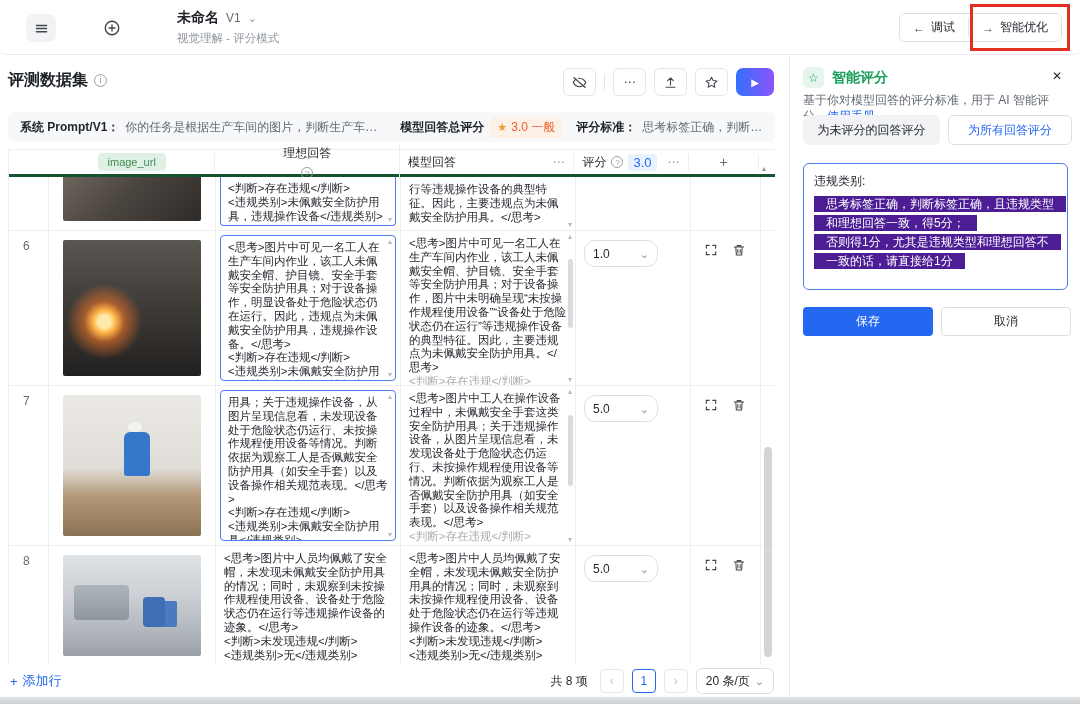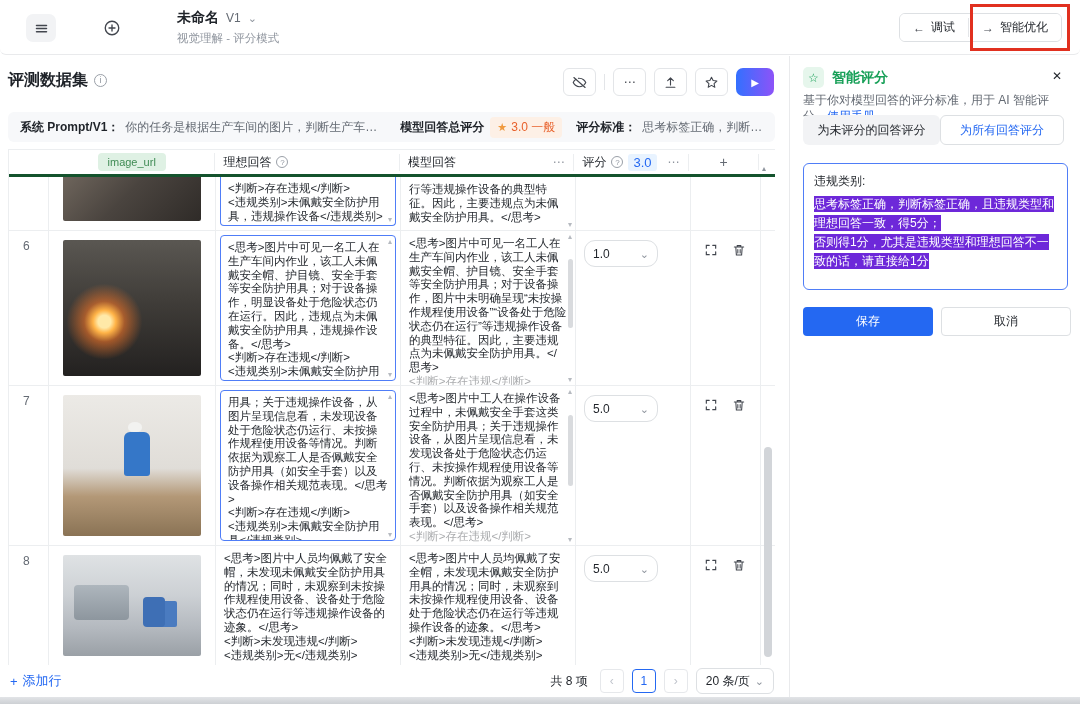--- a/index.html
+++ b/index.html
@@ -39,21 +39,21 @@
   .score-badge { display:inline-flex; align-items:center; gap:4px; background:#fdf0e6; color:#e8612c; border-radius:4px; padding:2px 7px; font-size:12px; white-space:nowrap; }
   .score-badge .st { color:#f09a3e; font-size:11px; }
   .pb-crit { color:#646a73; white-space:nowrap; overflow:hidden; text-overflow:ellipsis; flex:1; }
 
   
   .table { position:absolute; left:8px; top:93px; width:767px; height:516px; border-top:1px solid #eceef0; border-left:1px solid #eceef0; background:#fff; }
   .thead { display:flex; height:27px; border-bottom:3px solid #14532d; align-items:center; }
   .hcell { border-right:1px solid #eceef0; display:flex; align-items:center; padding:0 8px; gap:5px; font-size:12px; color:#1f2329; }
   .c-num  { width:40px; }
   .c-img  { width:167px; }
-  .c-ideal{ width:185px; }
+  .c-ideal{ width:185px;flex-direction:column; }
   .c-model{ width:175px; }
   .c-score{ width:115px; }
   .c-act  { width:70px; }
   .c-gut  { width:14px; border-right:none !important; position:relative; }
   .tag-green { background:#dff1e4; color:#3f8b54; border-radius:4px; padding:3px 10px; font-size:11px; margin:0 auto; }
   .qcirc { width:12px; height:12px; border:1px solid #9aa0a8; border-radius:50%; color:#8f959e; font-size:8px; display:inline-flex; align-items:center; justify-content:center; }
   .blue-badge { background:#e8f3ff; color:#2468f2; border-radius:3px; padding:1px 5px; font-size:13px; }
   .hmore { margin-left:auto; color:#8f959e; cursor:pointer; letter-spacing:1px; }
   .hplus { margin:0 auto; color:#646a73; font-size:14px; cursor:pointer; }
   .gut-up { position:absolute; top:2px; left:3px; font-size:8px; color:#8f959e; }
@@ -87,27 +87,27 @@
   .psize { height:26px; border:1px solid #dde0e3; border-radius:6px; display:flex; align-items:center; gap:5px; padding:0 9px; font-size:12px; color:#1f2329; background:#fff; cursor:pointer; }
 
   
   .panel { position:absolute; left:791px; top:56px; width:289px; height:641px; background:#fff; }
   .pnl-head { position:absolute; left:12px; top:11px; display:flex; align-items:center; gap:8px; }
   .star-box { width:21px; height:21px; background:#e6f6ec; border-radius:5px; display:flex; align-items:center; justify-content:center; color:#18a058; font-size:12px; }
   .pnl-title { font-size:14px; font-weight:bold; color:#18a058; }
   .pnl-close { position:absolute; right:18px; top:13px; font-size:12px; color:#1f2329; cursor:pointer; }
   .pnl-desc { position:absolute; left:12px; top:36px; width:265px; font-size:12px; color:#646a73; line-height:16px; }
   .lnk { color:#2468f2; cursor:pointer; }
-  .pnl-btns { position:absolute; left:12px; top:59px; display:flex; }
+  .pnl-btns { position:absolute; left:12px; top:59px; display:flex; gap:8px; }
   .pbtn1 { width:137px; height:30px; background:#f2f3f5; border-radius:6px; border:none; font-size:12px; color:#1f2329; display:flex; align-items:center; justify-content:center; cursor:pointer; }
   .pbtn2 { width:124px; height:30px; background:#fff; border:1px solid #dde0e3; border-radius:6px; font-size:12px; color:#2468f2; display:flex; align-items:center; justify-content:center; cursor:pointer; }
   .crit-area { position:absolute; left:12px; top:107px; width:265px; height:127px; border:1px solid #4f7df7; border-radius:6px; padding:8px 10px; font-size:12px; line-height:19px; cursor:text; background:#fff; }
   .crit-label { color:#1f2329; }
   .crit-lines { margin-top:4px; }
-  .selhl { background:#6d28d9; color:#fff; padding:1px 0; -webkit-box-decoration-break:clone; box-decoration-break:clone;text-align:center; }
+  .selhl { background:#4c1d95; color:#fff; padding:1px 12px; -webkit-box-decoration-break:clone; box-decoration-break:clone;text-align:center; }
   .pnl-actions { position:absolute; left:12px; top:251px; display:flex; gap:8px; }
   .save-btn { width:130px; height:29px; background:#2468f2; color:#fff; border:none; border-radius:4px; font-size:12px; display:flex; align-items:center; justify-content:center; cursor:pointer; }
   .cancel-btn { width:130px; height:29px; background:#fff; color:#1f2329; border:1px solid #dde0e3; border-radius:4px; font-size:12px; display:flex; align-items:center; justify-content:center; cursor:pointer; }
 
   .bottom-strip { position:absolute; left:0; top:697px; width:1080px; height:7px; background:linear-gradient(#e2e4e7,#cdd0d4); }
 
   
   .p5 { background:linear-gradient(135deg,#6e655c 0%,#4a443f 45%,#2f2b28 100%); }
   .p6 { background:
         radial-gradient(circle at 30% 60%, #ffe9a8 0 5%, #ffb347 9%, rgba(255,122,40,.55) 16%, rgba(120,70,30,0) 30%),

